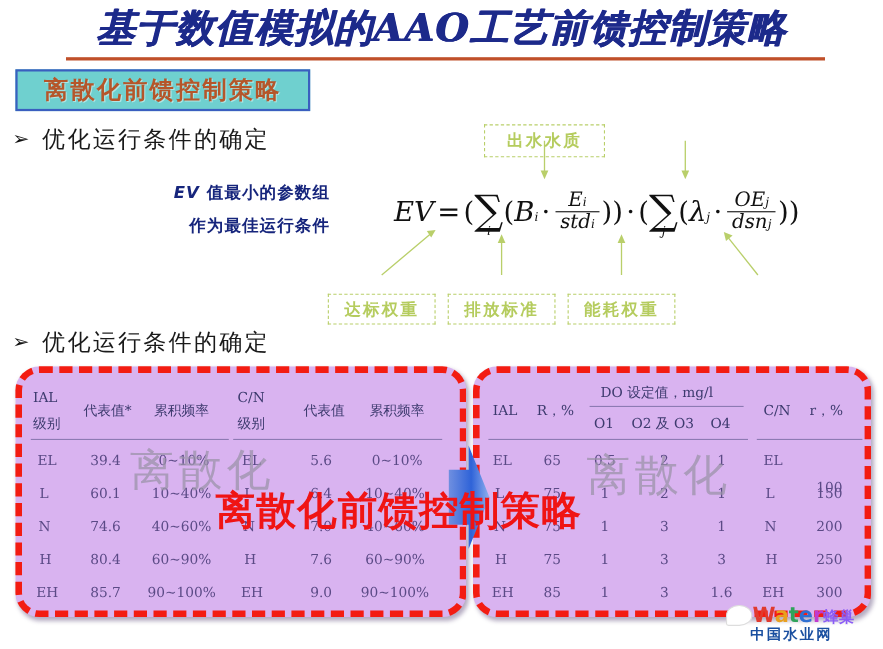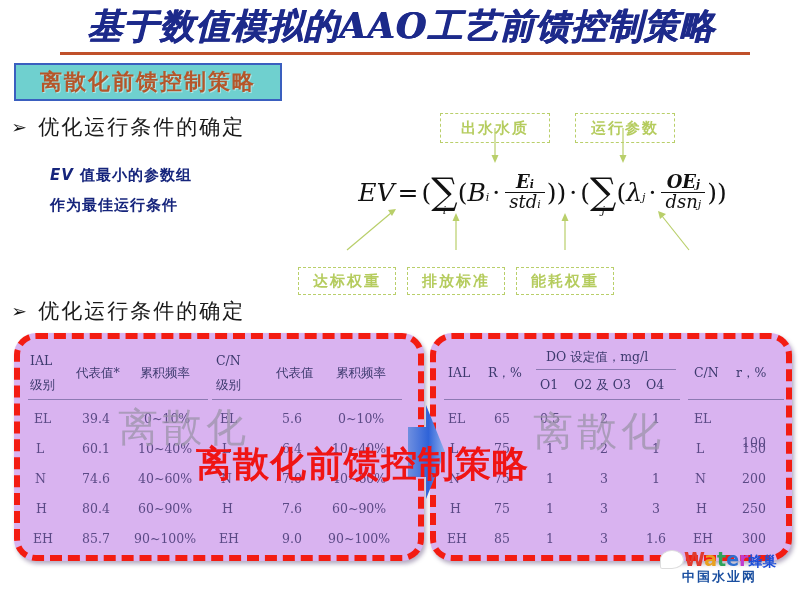--- a/index.html
+++ b/index.html
@@ -50,21 +50,21 @@
     display:inline-block;color:#111;font-size:17px;line-height:1;
     transform:scaleX(1.1);
   }
   #bullet-1{left:12px;top:113px;}
   #bullet-2{left:12px;top:297px;}
 
   .subnote{
     position:absolute;left:50px;top:160px;width:250px;
     font-family:"DejaVu Sans","Liberation Sans",sans-serif;
     font-size:15px;font-weight:bold;color:#16257c;
-    line-height:30px;text-align:left;letter-spacing:1px;
+    line-height:30px;text-align:right;letter-spacing:1px;
     white-space:nowrap;
   }
   .subnote .ev{font-style:italic;}
 
   
   .formula-area{position:absolute;left:290px;top:95px;width:505px;height:200px;}
 
   .tag{
     position:absolute;box-sizing:border-box;
     border:1px dashed #b9cf6a;background:transparent;
@@ -85,21 +85,21 @@
     position:absolute;left:0;top:58px;width:505px;height:78px;
     display:flex;align-items:center;justify-content:center;
     font-family:"DejaVu Serif","Liberation Serif",serif;
     color:#111;font-size:25px;white-space:nowrap;
   }
   .mi{font-style:italic;}
   .sum{font-size:37px;position:relative;display:inline-block;line-height:.8;vertical-align:-4px;}
   .sum sub{font-size:11px;font-style:italic;position:absolute;left:50%;top:102%;transform:translateX(-50%);}
   .frac{display:inline-flex;flex-direction:column;align-items:center;
         vertical-align:middle;margin:0 2px;font-size:18px;line-height:1.05;}
-  .frac .num{padding:0 4px;font-weight:bold;}
+  .frac .num{padding:0 4px;}
   .frac .den{padding:0 4px;border-top:1px solid #111;}
   .sub{font-size:11px;font-style:italic;}
   .dot{padding:0 3px;}
 
   
   .conns{position:absolute;left:0;top:0;width:505px;height:200px;pointer-events:none;}
 
   
   .panel{
     position:absolute;box-sizing:border-box;
@@ -202,21 +202,20 @@
         <line x1="166" y1="155" x2="166" y2="124"></line>
         <polygon points="166,118 162.5,126 169.5,126" fill="#b9cf6a" stroke="none"></polygon>
         <line x1="275" y1="155" x2="275" y2="124"></line>
         <polygon points="275,118 271.5,126 278.5,126" fill="#b9cf6a" stroke="none"></polygon>
         <line x1="399" y1="155" x2="372" y2="121"></line>
         <polygon points="368,116 370,124 376,119" fill="#b9cf6a" stroke="none"></polygon>
       </g>
     </svg>
 
     <div class="tag" id="tag-effluent">出水水质</div>
-    <div class="tag" id="tag-params">运行参数</div>
 
     <div class="formula">
       <span class="mi">EV</span>
       <span class="dot">=</span>
       <span>(</span>
       <span class="sum"><span>∑</span><sub>i</sub></span>
       <span>(</span>
       <span class="mi"><span>B</span><span class="sub">i</span></span>
       <span class="dot">·</span>
       <span class="frac">
@@ -375,17 +374,17 @@
         <stop offset="100%" stop-color="#8fb0ee"></stop>
       </linearGradient>
     </defs>
     <path d="M4,34 L22,34 L22,12 L41,59 L22,106 L22,84 L4,84 Z" fill="url(#argrad)"></path>
   </svg>
 
   <div class="red-overlay">离散化前馈控制策略</div>
 
   <div class="logo">
     <div class="bubble"></div>
-    <div class="wtxt"><span style="color:#e03a2f">W</span><span style="color:#e8a020">a</span><span style="color:#2fa35a">t</span><span style="color:#2f6fd0">e</span><span style="color:#c03ad0">r</span><span style="color:#1d4ed8;font-size:14px">蜂巢</span></div>
+    <div class="wtxt"><span style="color:#e03a2f">W</span><span style="color:#e8a020">a</span><span style="color:#2fa35a">t</span><span style="color:#2f6fd0">e</span><span style="color:#c03ad0">r</span><span style="color:#8b5cf6;font-size:14px">蜂巢</span></div>
     <div class="cn">中国水业网</div>
   </div>
 
 </div>
 
 </body></html>

